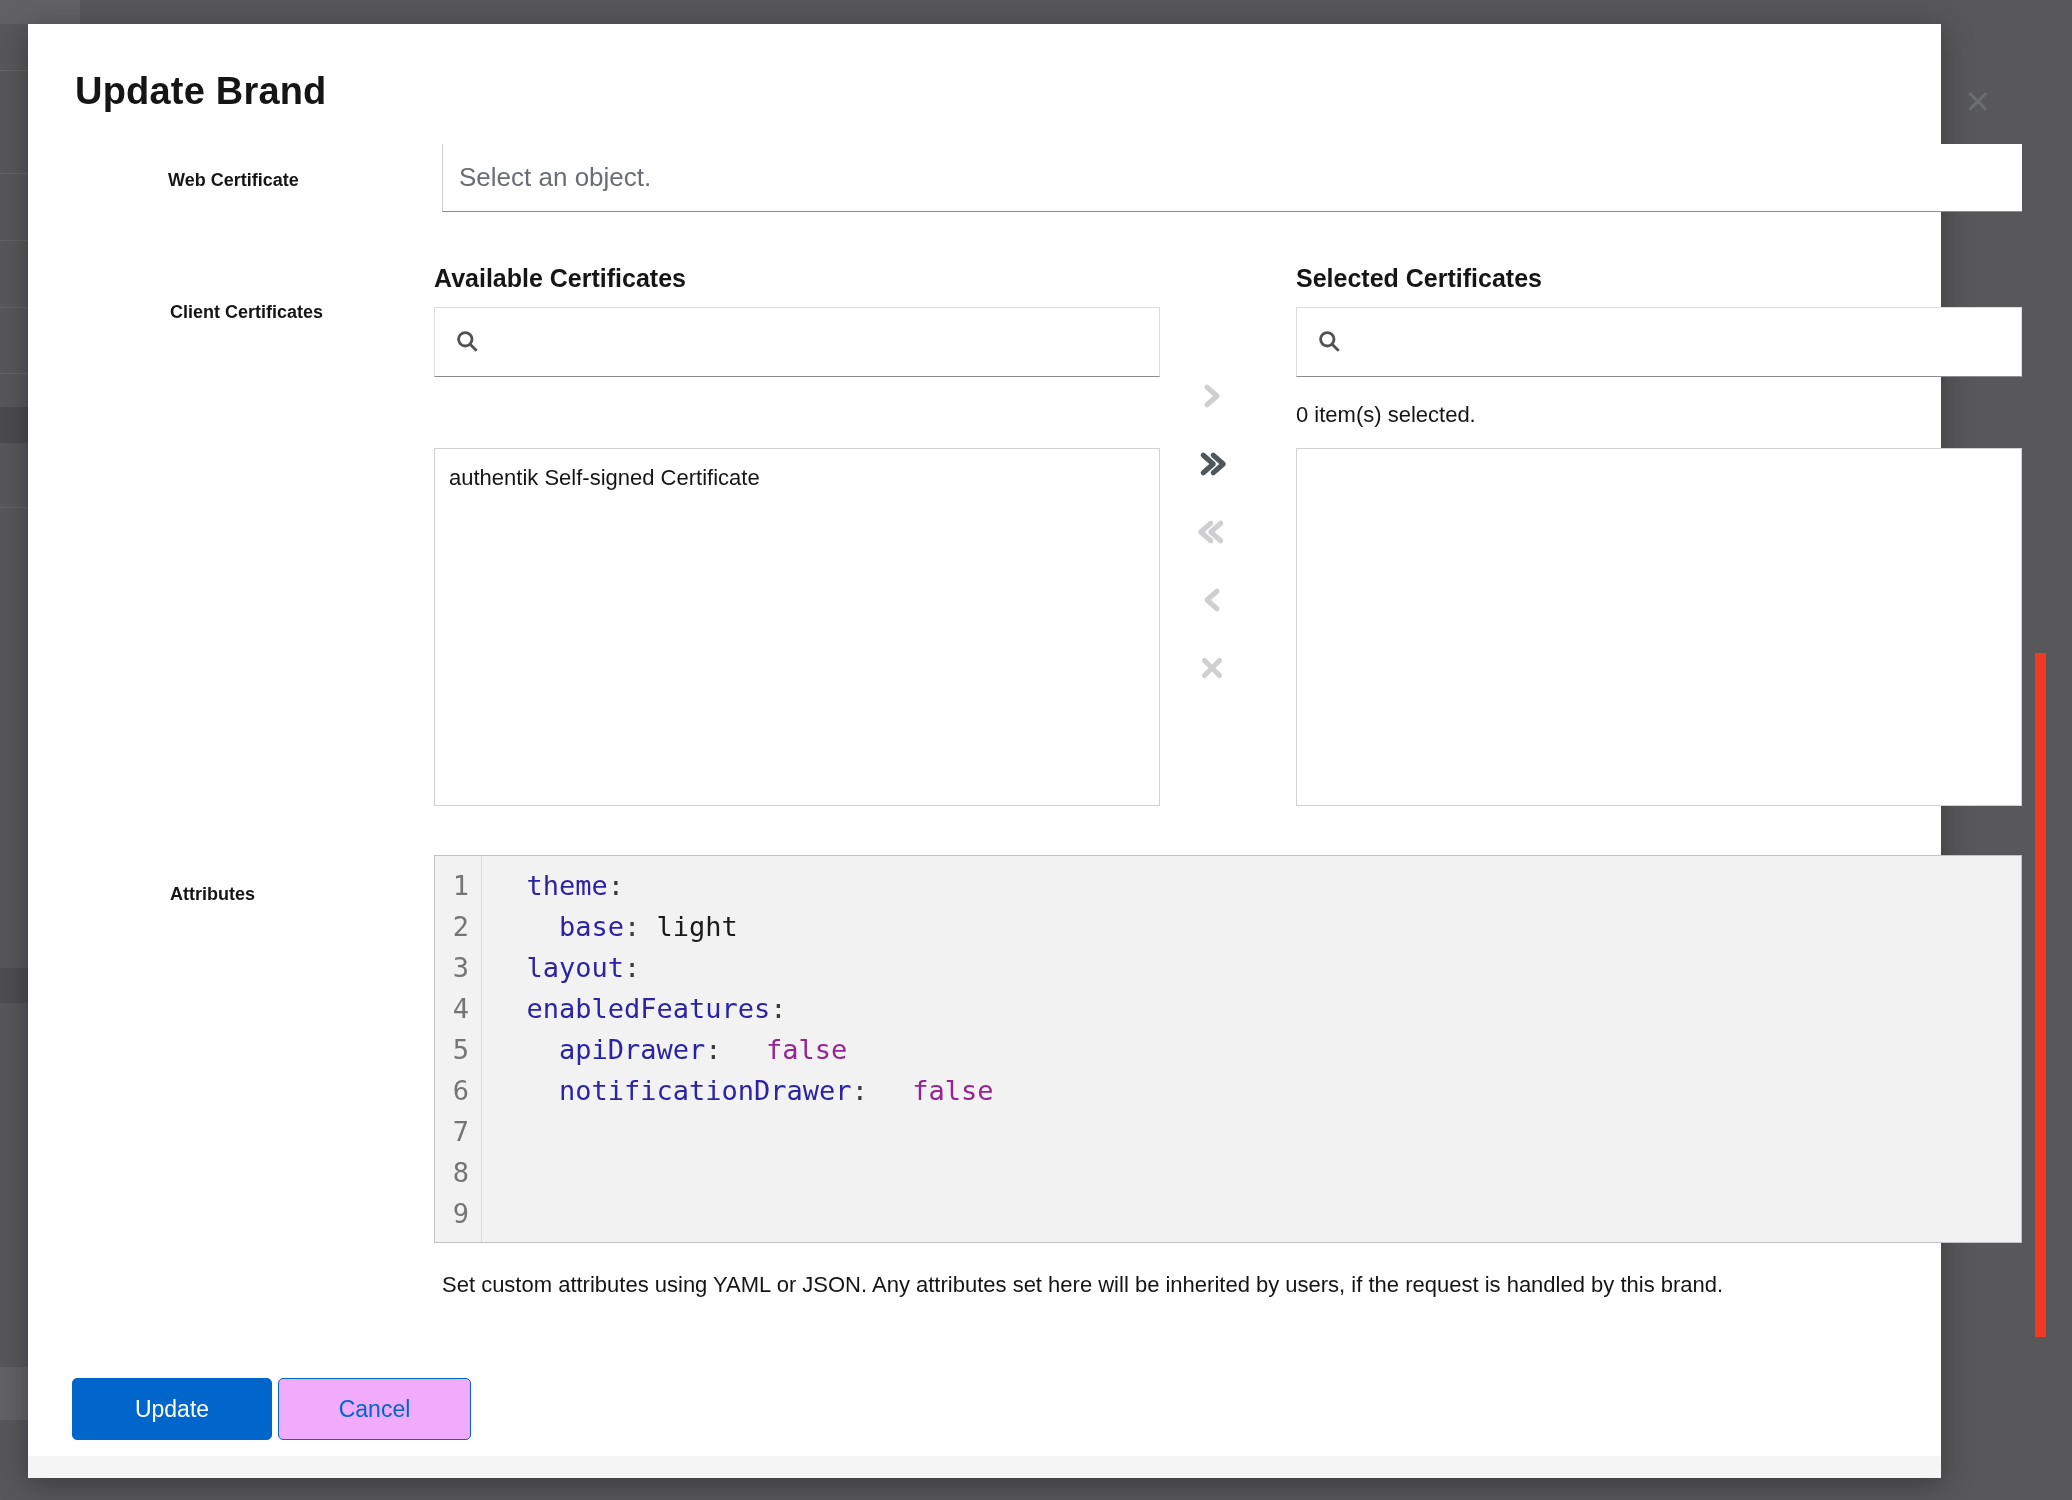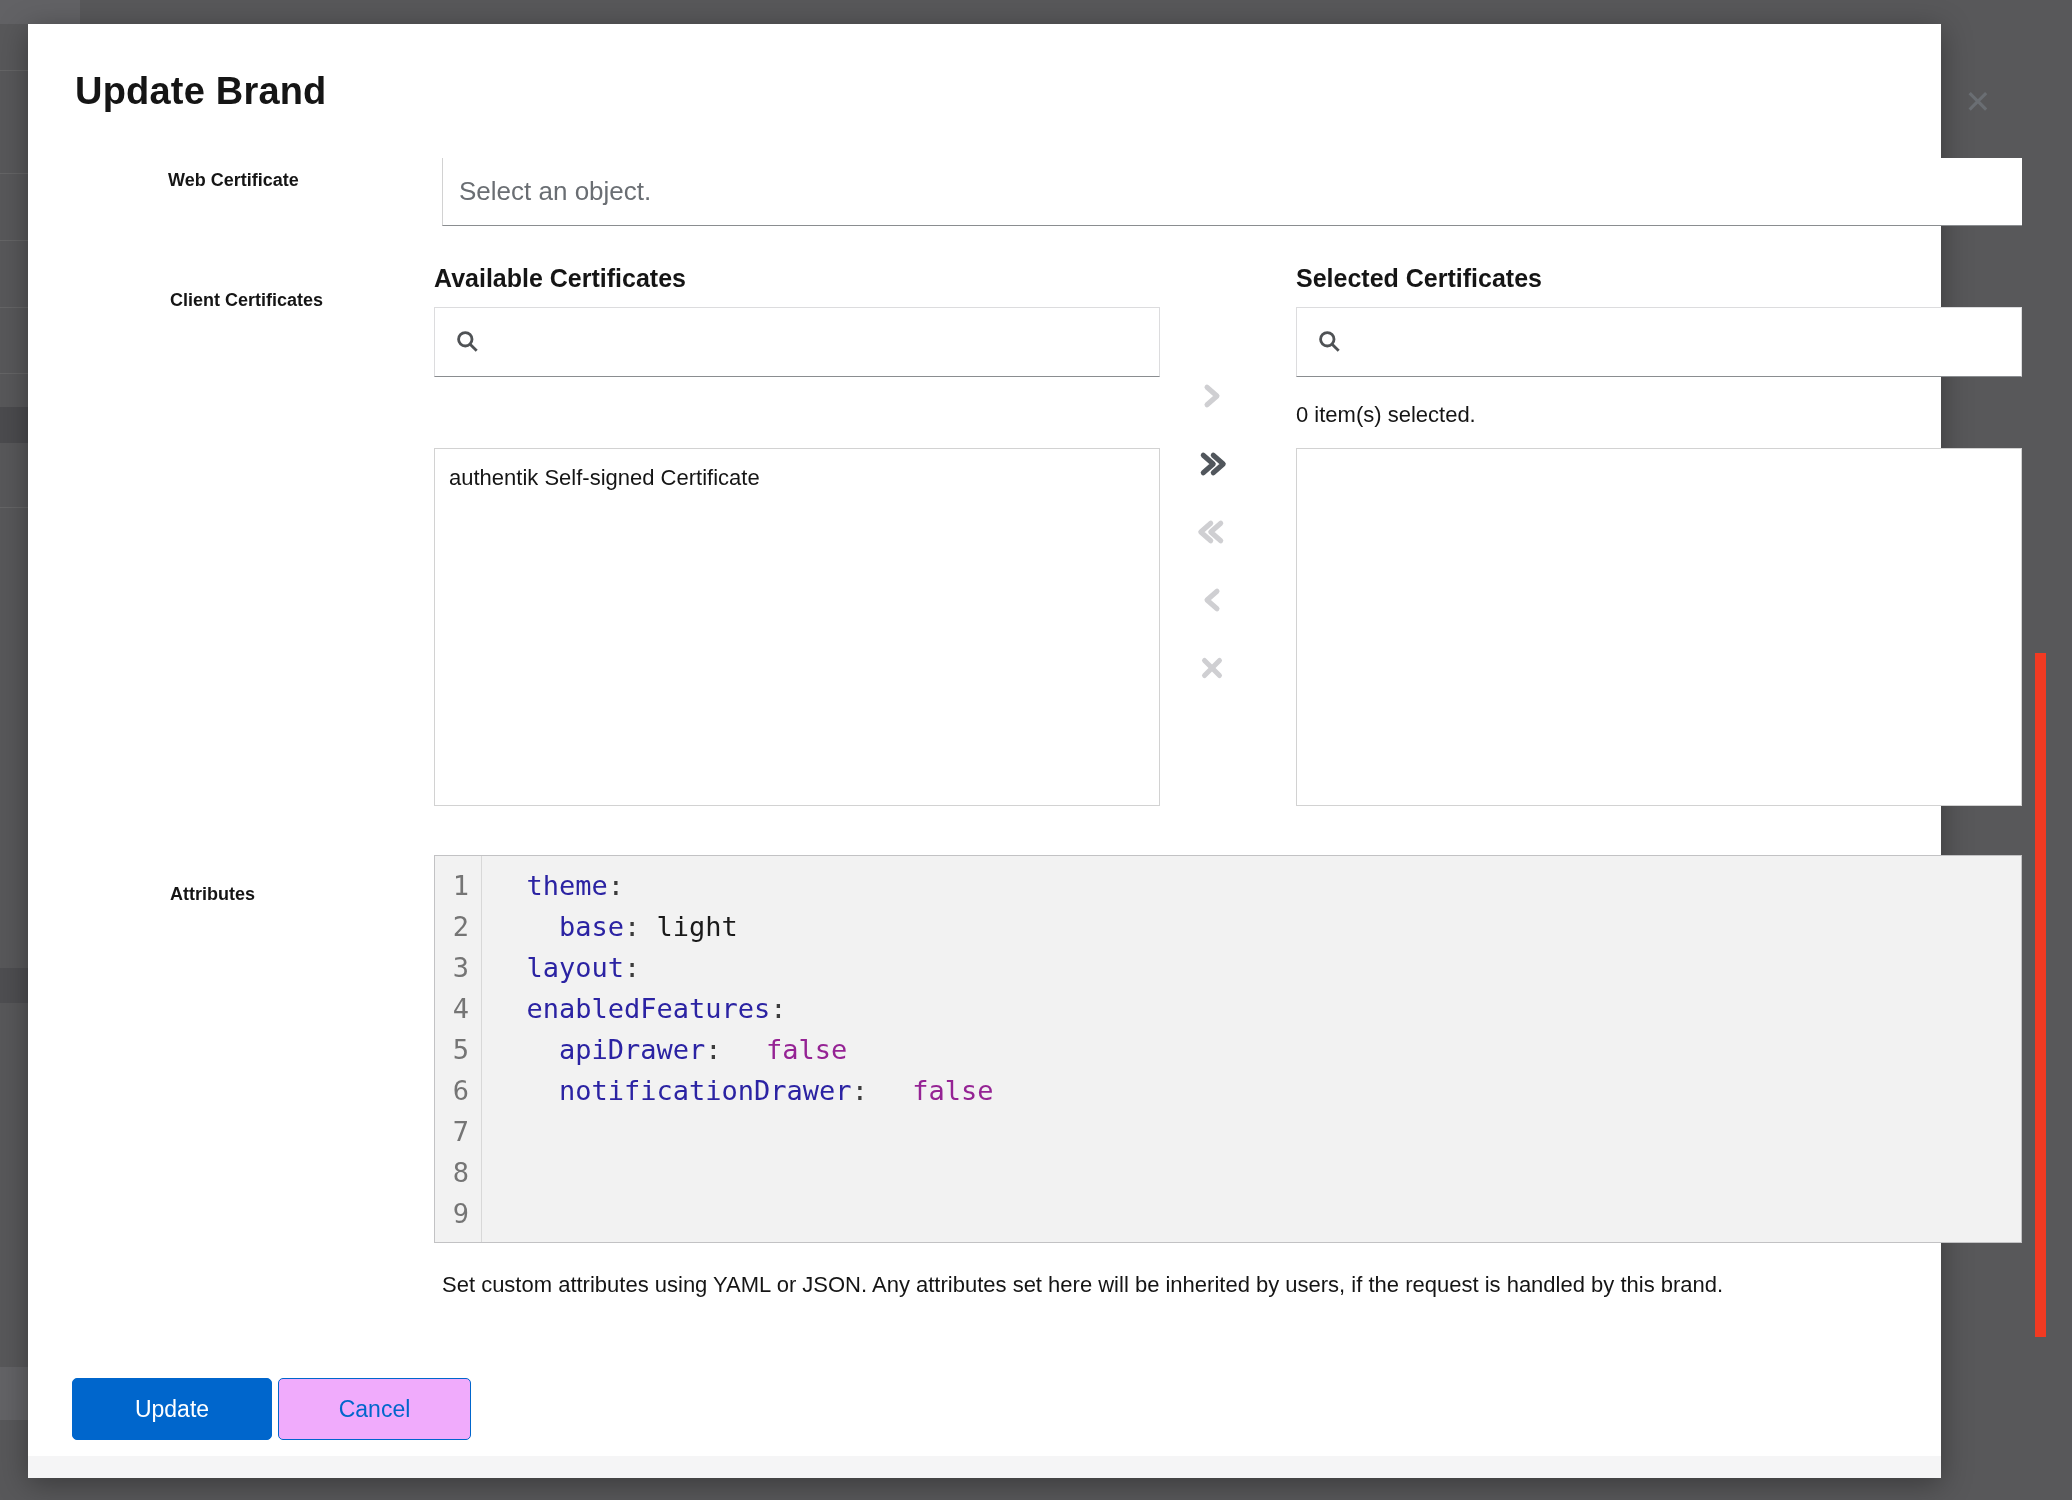--- a/index.html
+++ b/index.html
@@ -29,26 +29,26 @@
     font-size:38px; font-weight:700; letter-spacing:0.2px; color:#151515;
   }
   .close-btn {
     position:absolute; left:1922px; top:52px; width:56px; height:52px;
     background:none; border:none; cursor:pointer;
     font-size:32px; line-height:52px; text-align:center; color:#6a6e73; padding:0;
   }
 
   .form-label { position:absolute; font-size:18px; font-weight:700; color:#151515; }
   .lbl-webcert { left:140px; top:146px; }
-  .lbl-clientcert { left:142px; top:266px; }
+  .lbl-clientcert { left:142px; top:278px; }
   .lbl-attributes { left:142px; top:860px; }
 
   
   .webcert-input {
-    position:absolute; left:414px; top:134px; width:1580px; height:68px;
+    position:absolute; left:414px; top:120px; width:1580px; height:68px;
     border:none; border-left:1px solid #d2d2d2; border-bottom:1px solid #8a8d90;
     background:#fff; padding:0 0 0 16px; font-size:26px;
     font-family:"Liberation Sans", sans-serif; color:#151515; outline:none;
   }
   .webcert-input::placeholder { color:#6a6e73; opacity:1; }
 
   
   .col-header { position:absolute; top:240px; font-size:25px; font-weight:700; color:#151515; }
   .hdr-available { left:406px; }
   .hdr-selected  { left:1268px; }

